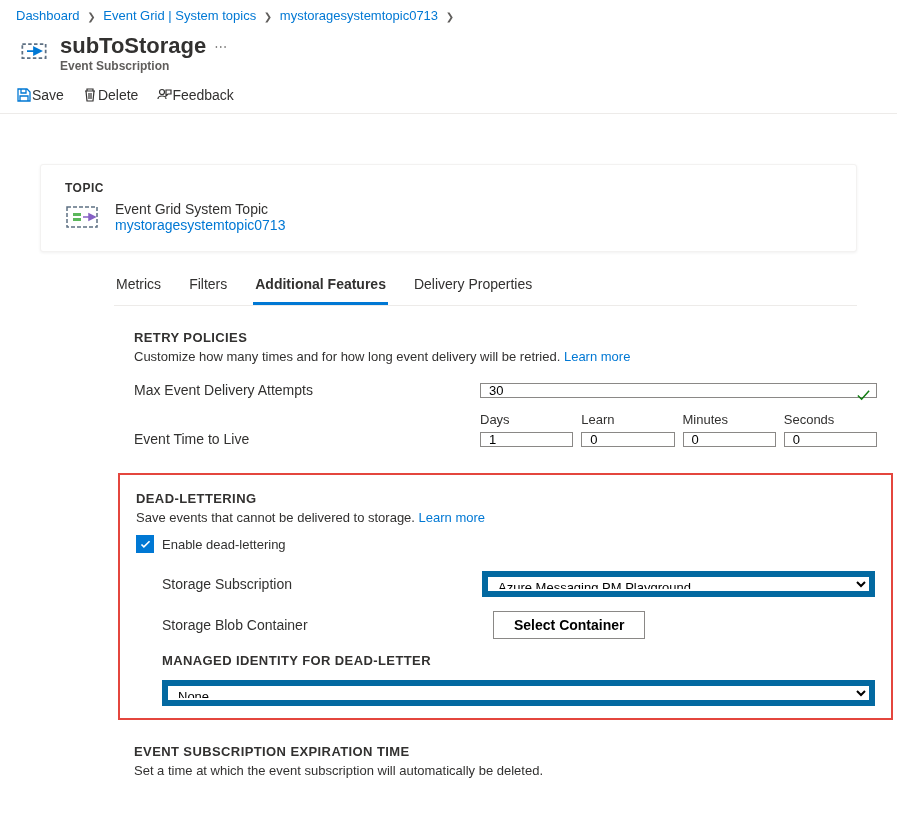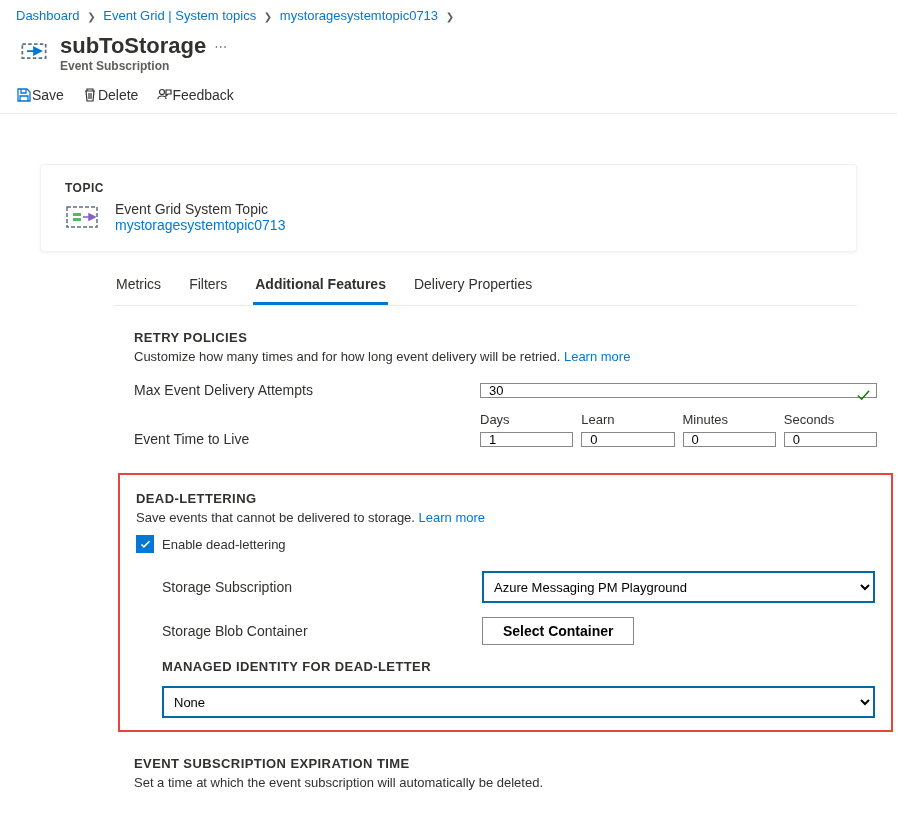--- a/index.html
+++ b/index.html
@@ -41,32 +41,32 @@
     
     .ttl-labels { display: flex; gap: 8px; margin-left: 346px; font-size: 13px; margin-bottom: 4px; }
     .ttl-labels span { width: 95px; }
     .ttl-inputs { display: flex; gap: 8px; }
     .ttl-inputs input { width: 95px; }
     
     input[type=text] { height: 15px; padding: 2px 8px; border: 1px solid #8a8886; font-size: 13px; font-family: inherit; width: 100%; }
     .input-valid { position: relative; }
     .input-valid svg { position: absolute; right: 6px; top: 5px; width: 15px; height: 15px; }
     
-    select { height: 32px; padding: 2px 6px; border: 2px solid #0369a1; font-size: 13px; font-family: inherit; width: 100%; background: #fff; }
+    select { height: 26px; padding: 2px 6px; border: 6px solid #0369a1; font-size: 13px; font-family: inherit; width: 100%; background: #fff; }
     
     .checkbox-row { display: flex; align-items: center; gap: 8px; margin-bottom: 18px; }
     .chk { width: 18px; height: 18px; border: 1px solid #323130; display: flex; align-items: center; justify-content: center; cursor: pointer; }
     .chk.checked { background: #0078d4; border-color: #0078d4; }
     .chk.checked svg { width: 13px; height: 13px; }
     
     .highlight-box { border: 2px solid #e4463e; padding: 16px 16px 12px; margin: 26px -16px 24px -16px; }
     
     .indent { margin-left: 26px; }
     
-    .btn { height: 28px; padding: 0 20px; border: 1px solid #8a8886; background: #fff; font-size: 14px; font-family: inherit; font-weight: 600; cursor: pointer; }
+    .btn { height: 28px; padding: 0 20px; border: 1px solid #8a8886; background: #fff; font-size: 14px; font-family: inherit; font-weight: 600; cursor: pointer; margin-left: 11px; }
     
     .sub-section-title { font-size: 13px; font-weight: 600; letter-spacing: 0.4px; margin: 14px 0 12px; }
   </style>
 </head>
 <body>
 
 <div class="breadcrumb">
   <a>Dashboard</a>
   <span class="sep">❯</span>
   <a>Event Grid | System topics</a>

